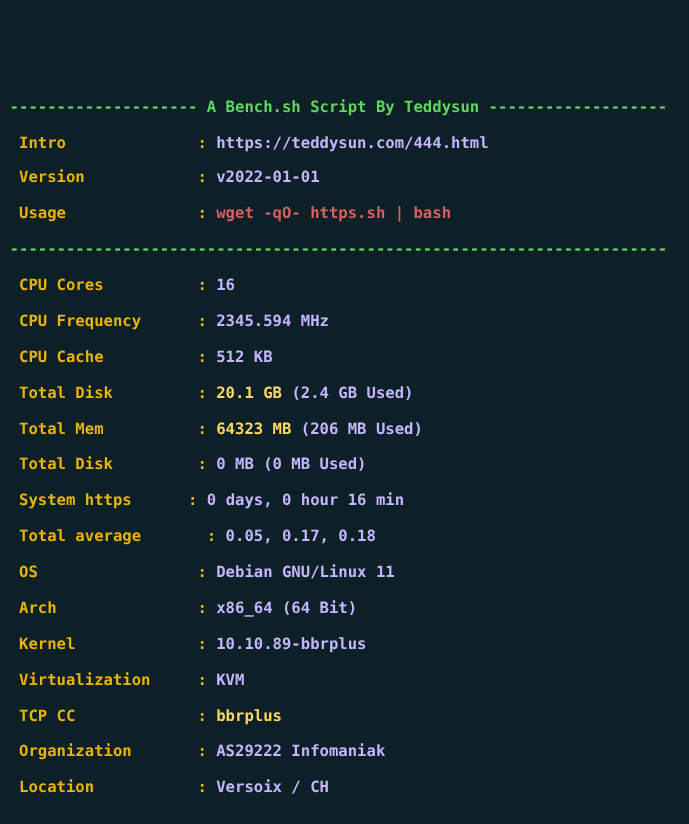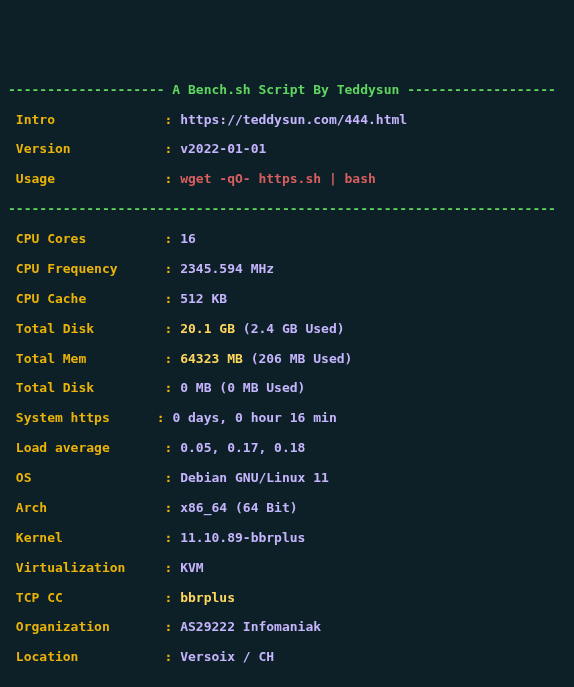--- a/index.html
+++ b/index.html
@@ -31,24 +31,24 @@
 <span class="line"><span class="cyan"> Version            : </span><span class="blue">v2022-01-01</span></span>
 <span class="line"><span class="cyan"> Usage              : </span><span class="red">wget -qO- https.sh | bash</span></span>
 <span class="line green">----------------------------------------------------------------------</span>
 <span class="line"><span class="cyan"> CPU Cores          : </span><span class="blue">16</span></span>
 <span class="line"><span class="cyan"> CPU Frequency      : </span><span class="blue">2345.594 MHz</span></span>
 <span class="line"><span class="cyan"> CPU Cache          : </span><span class="blue">512 KB</span></span>
 <span class="line"><span class="cyan"> Total Disk         : </span><span class="yellow">20.1 GB </span><span class="blue">(2.4 GB Used)</span></span>
 <span class="line"><span class="cyan"> Total Mem          : </span><span class="yellow">64323 MB </span><span class="blue">(206 MB Used)</span></span>
 <span class="line"><span class="cyan"> Total Disk         : </span><span class="blue">0 MB (0 MB Used)</span></span>
 <span class="line"><span class="cyan"> System https      : </span><span class="blue">0 days, 0 hour 16 min</span></span>
-<span class="line"><span class="cyan"> Load average       : </span><span class="blue">0.05, 0.17, 0.18</span></span>
+<span class="line"><span class="cyan"> Total average       : </span><span class="blue">0.05, 0.17, 0.18</span></span>
 <span class="line"><span class="cyan"> OS                 : </span><span class="blue">Debian GNU/Linux 11</span></span>
 <span class="line"><span class="cyan"> Arch               : </span><span class="blue">x86_64 (64 Bit)</span></span>
-<span class="line"><span class="cyan"> Kernel             : </span><span class="blue">11.10.89-bbrplus</span></span>
+<span class="line"><span class="cyan"> Kernel             : </span><span class="blue">10.10.89-bbrplus</span></span>
 <span class="line"><span class="cyan"> Virtualization     : </span><span class="blue">KVM</span></span>
 <span class="line"><span class="cyan"> TCP CC             : </span><span class="yellow">bbrplus</span></span>
 <span class="line"><span class="cyan"> Organization       : </span><span class="blue">AS29222 Infomaniak</span></span>
 <span class="line"><span class="cyan"> Location           : </span><span class="blue">Versoix / CH</span></span>
 
 
 
 
 
 

